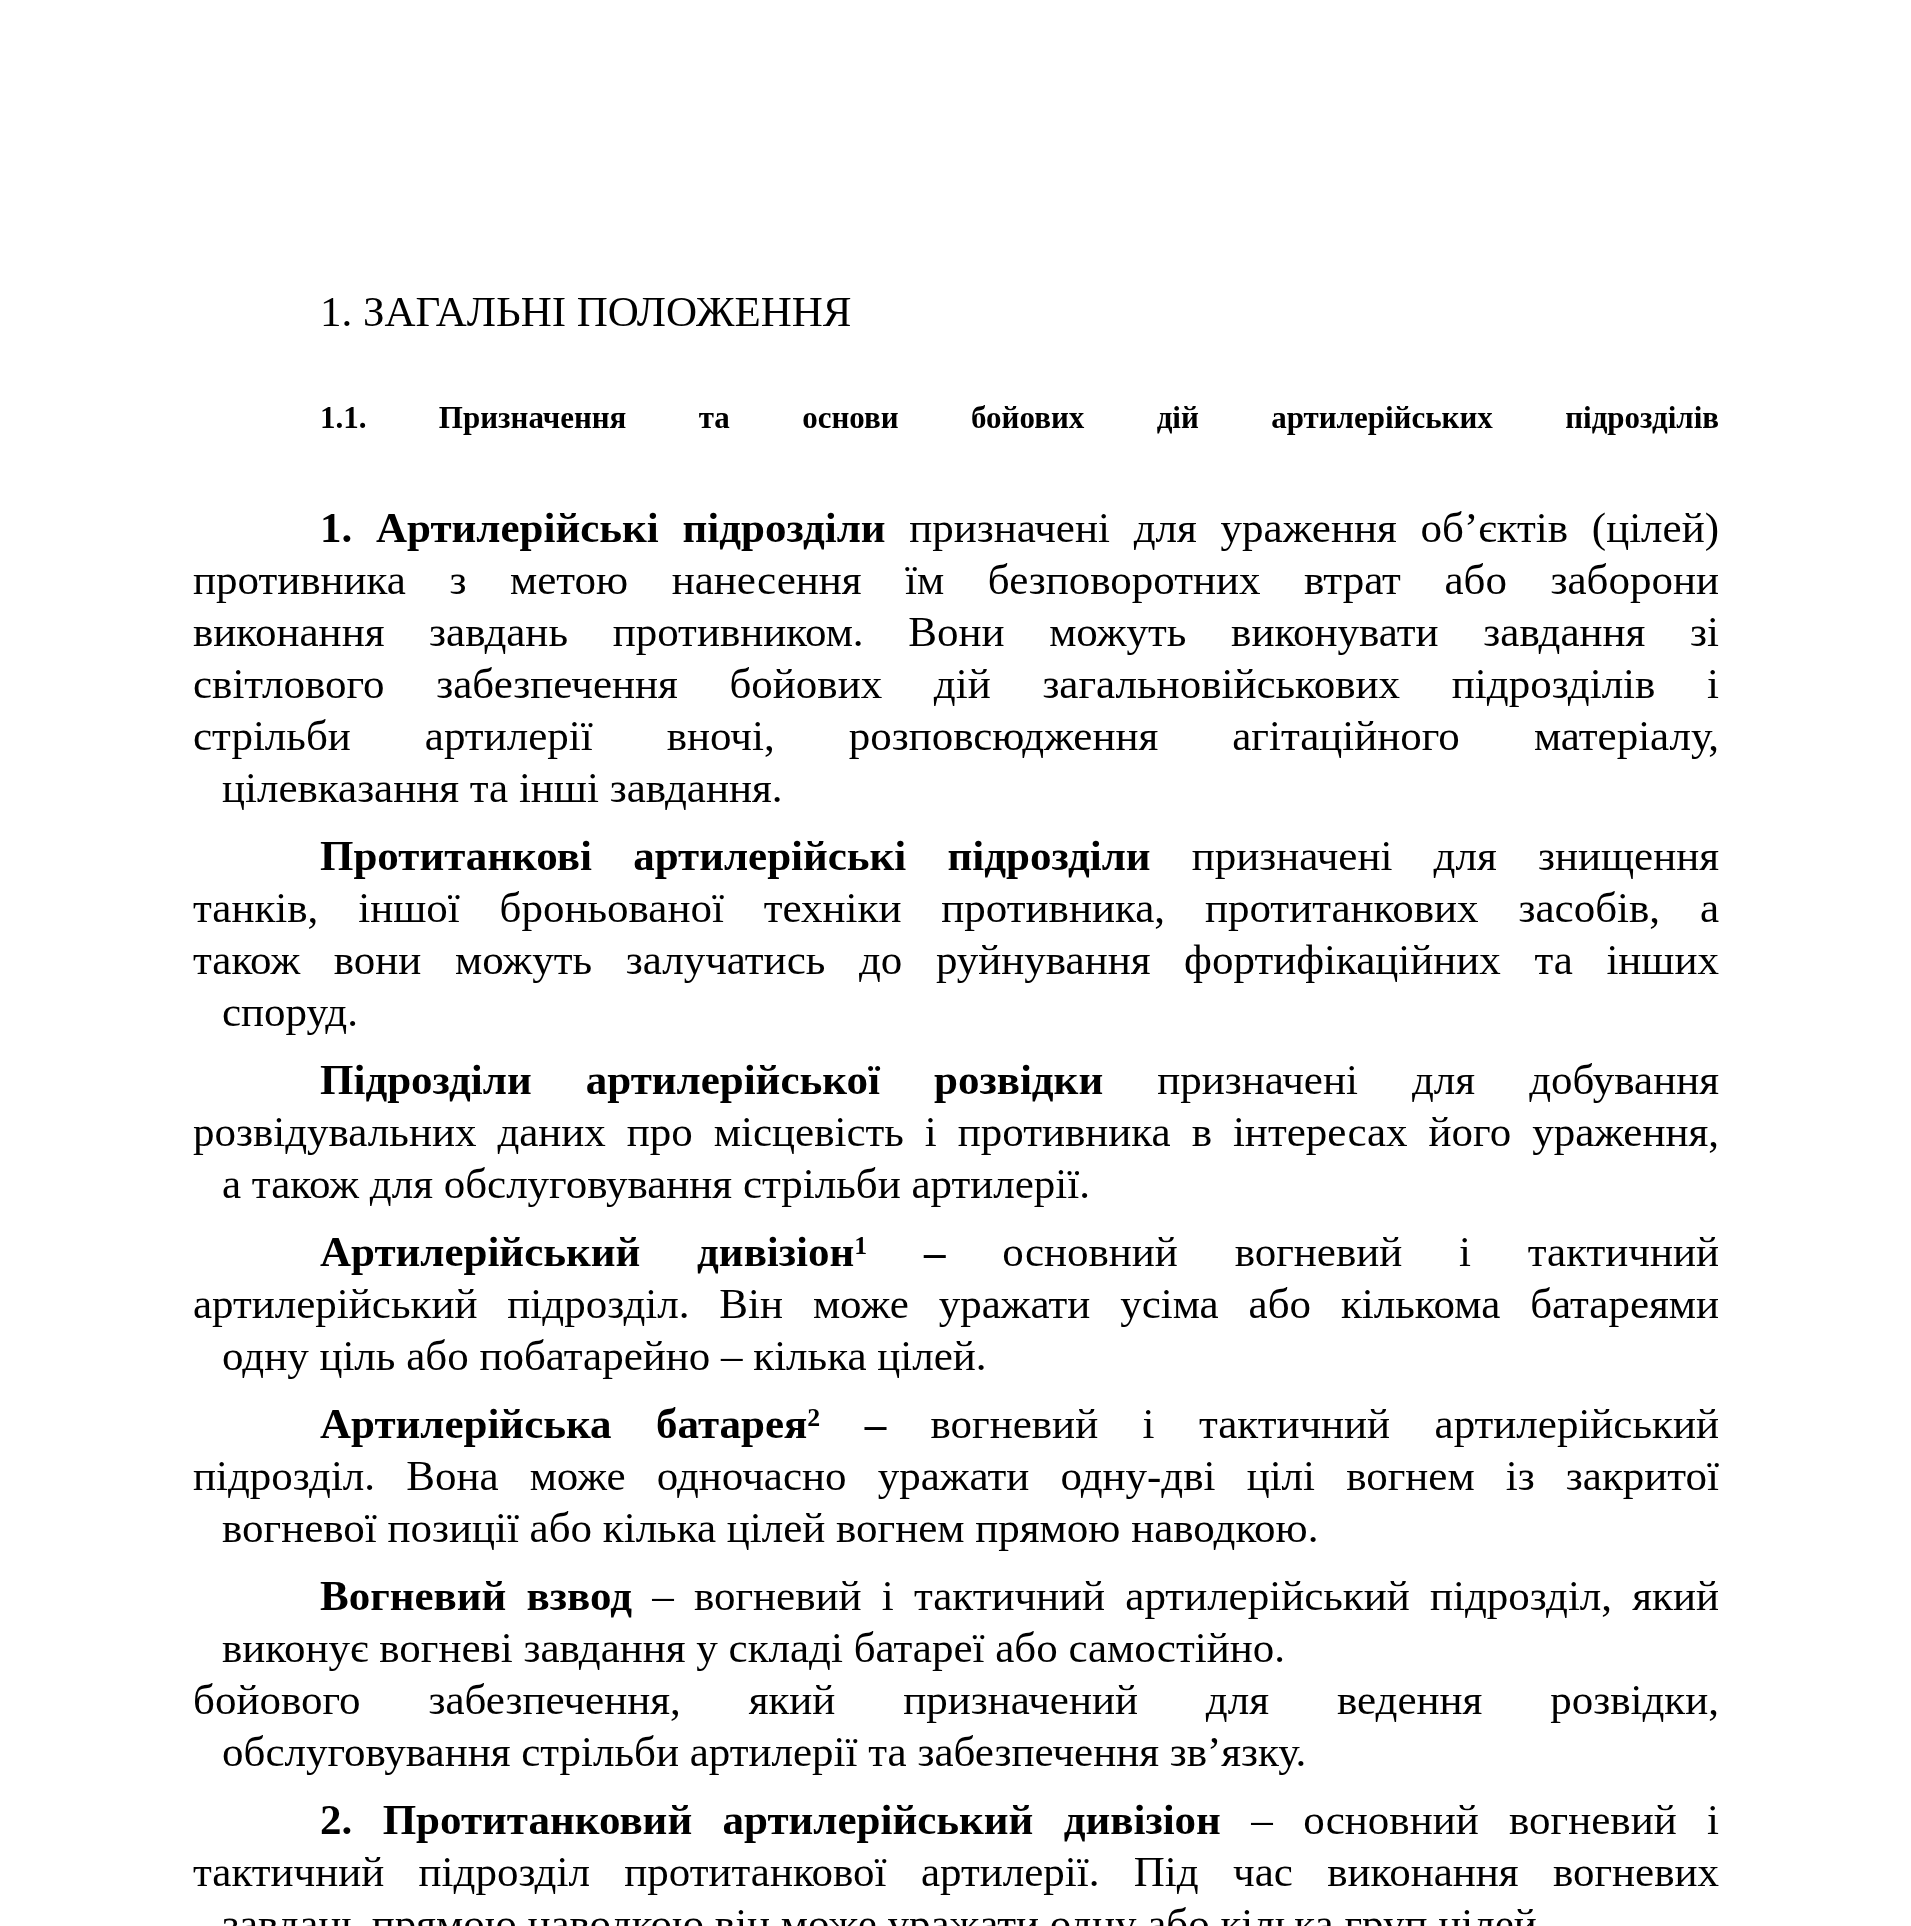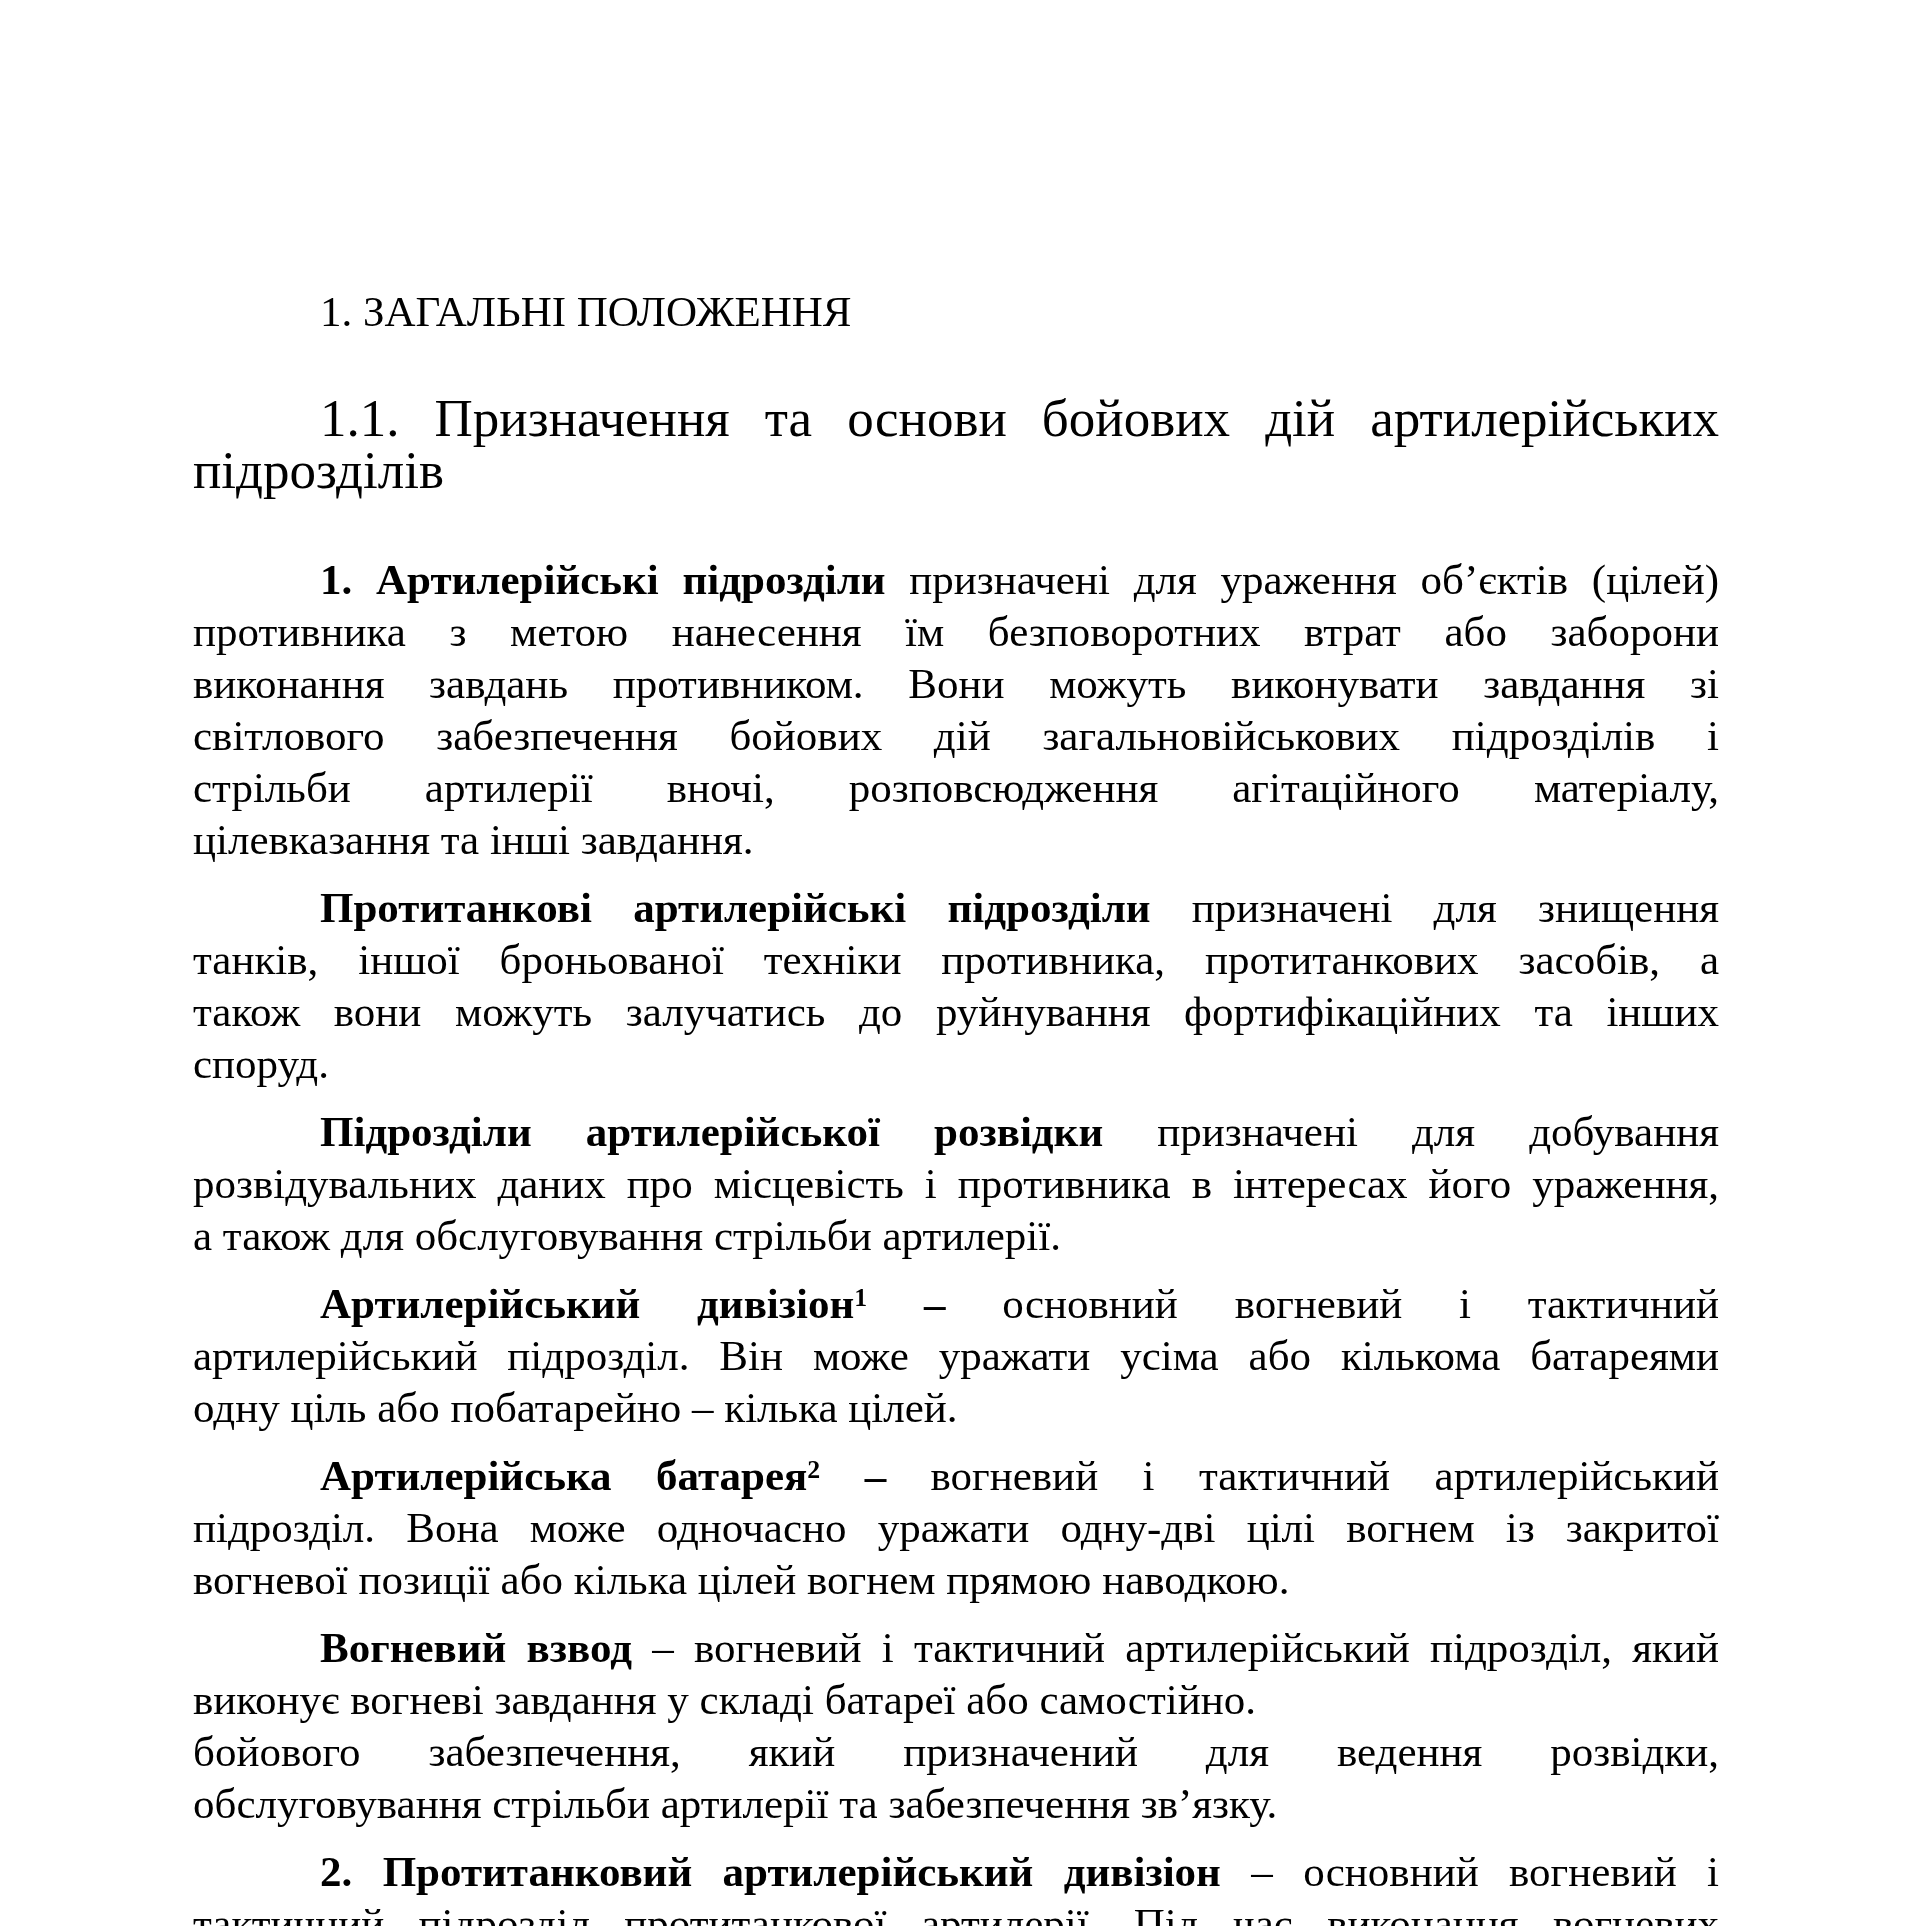--- a/index.html
+++ b/index.html
@@ -28,23 +28,23 @@
     padding-top: 286px;
   }
   .heading {
     font-size: 43px;
     line-height: 52px;
     font-weight: normal;
     margin: 0 0 54px 127px;
     white-space: nowrap;
   }
   .subheading {
-    font-size: 53px;
+    font-size: 31px;
     line-height: 52px;
-    font-weight: normal;
+    font-weight: bold;
     margin: 16px 0 58px 0;
     text-indent: 127px;
     text-align: justify;
     text-align-last: justify;
   }
   .paragraph {
     margin: 0;
   }
   .text-line {
     font-size: 43px;
@@ -52,20 +52,21 @@
     text-align: justify;
     text-align-last: justify;
     width: 100%;
   }
   .text-line.first {
     text-indent: 127px;
     margin-top: 16px;
   }
   .text-line.last {
     text-align-last: left;
+    margin-left: 29px;
   }
   .bold {
     font-weight: bold;
   }
   sup.ref {
     font-size: 60%;
     line-height: 0;
     vertical-align: baseline;
     position: relative;
     top: -0.45em;

